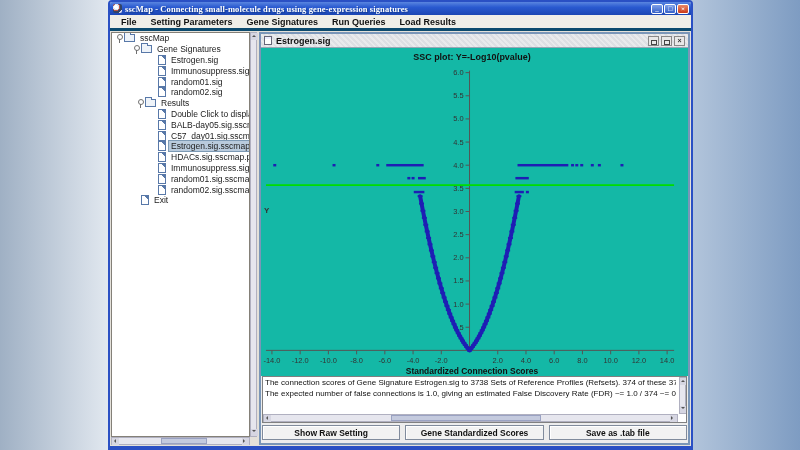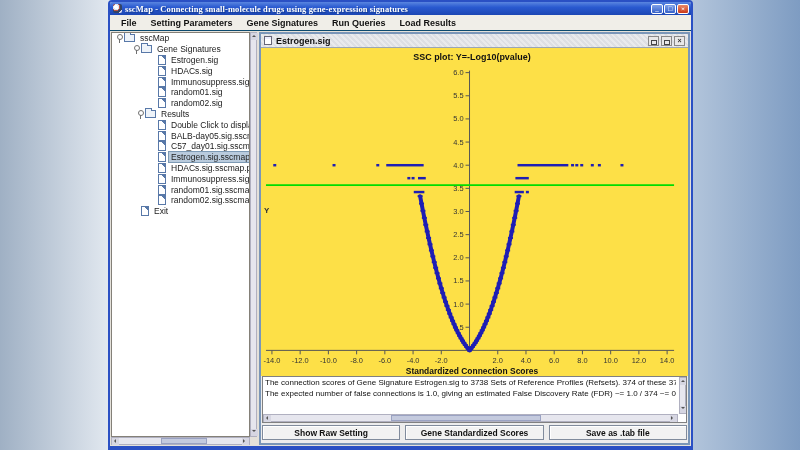--- a/index.html
+++ b/index.html
@@ -16,21 +16,21 @@
   .app-icon { width:9px; height:9px; margin:0 3px 0 1px; border-radius:2px;
     background:radial-gradient(circle at 35% 35%, #fff 0 2px, #e0e6f0 2px 3px, #b54 3px 4px, #346 4px 6px, #dde 6px); flex:0 0 auto; }
   .title-text { color:#fff; font-size:8.5px; font-weight:bold; letter-spacing:.1px;
     white-space:nowrap; overflow:hidden; flex:1; text-shadow:1px 1px 1px #123a90; }
   .win-btn { width:12px; height:10px; margin-left:1px; border:1px solid #fff; border-radius:2px;
     font-size:7px; line-height:8px; text-align:center; color:#fff; font-weight:bold; flex:0 0 auto;
     background:linear-gradient(180deg,#7fa0e8,#3560c8); }
   .win-btn.close { background:linear-gradient(180deg,#e88868,#cc3818); }
 
   
-  .menubar { height:16px; background:#f0eee8; border-bottom:1px solid #0c4a6e;
+  .menubar { height:16px; background:#f0eee8; border-bottom:3px solid #0c4a6e;
     display:flex; align-items:center; padding-left:4px; flex:0 0 auto; }
   .menu-item { font-size:9px; font-weight:bold; color:#111; padding:2px 7px; white-space:nowrap; }
 
   
   .main { flex:1; display:flex; padding:1px; background:#e4e1da; min-height:0; }
 
   
   .left-wrap { width:146px; display:flex; flex-direction:column; flex:0 0 auto; }
   .left-top { flex:1; display:flex; min-height:0; }
   .tree-panel { flex:1; background:#fff; border:1px solid #848078; overflow:hidden; position:relative; }
@@ -71,21 +71,21 @@
     background:repeating-linear-gradient(45deg,#e9eaec 0 2px,#dddfe3 2px 4px);
     border-bottom:1px solid #9aa6b4; }
   .doc-icon { width:8px; height:9px; border:1px solid #667; background:#fff; margin-right:4px; flex:0 0 auto;
     box-shadow:inset 0 2px 0 #eef; }
   .if-title { font-size:9px; font-weight:bold; color:#111; flex:1; white-space:nowrap; overflow:hidden; }
   .if-btn { width:11px; height:10px; border:1px solid #888; background:#e8e8e8; margin-left:2px;
     position:relative; flex:0 0 auto; font-size:7px; line-height:8px; text-align:center; color:#333; font-weight:bold; }
   .if-btn.sq::before { content:""; position:absolute; left:2px; top:3px; width:4px; height:3px; border:1px solid #444; }
 
   
-  .plot { flex:1; position:relative; background:#fde047; min-height:0;text-align:center; }
+  .plot { flex:1; position:relative; background:#14b8a6; min-height:0;text-align:center; }
   .plot svg { position:absolute; left:0; top:0; width:100%; height:100%; }
 
   
   .textpane { height:47px; flex:0 0 auto; background:#fff; border:1px solid #808080; margin:0 1px;
     position:relative; overflow:hidden; }
   .textpane .lines { position:absolute; left:2px; top:1px; right:10px; bottom:9px; overflow:hidden; }
   .info-line { font-size:8px; line-height:10.5px; white-space:nowrap; color:#111; }
   .textpane .vscroll { position:absolute; right:0; top:0; bottom:8px; }
   .textpane .hscroll { position:absolute; left:0; right:8px; bottom:0; }
   .textpane .hscroll .scroll-thumb { width:150px; margin-left:120px; }
@@ -128,25 +128,20 @@
             </div>
             <div class="tree-row" style="padding-left: 20px;">
               <span class="tree-handle"></span>
               <span class="icon-folder"></span>
               <span class="tree-label">Gene Signatures</span>
             </div>
             <div class="tree-row" style="padding-left: 37px;">
               <span class="tree-spacer"></span>
               <span class="icon-file"></span>
               <span class="tree-label">Estrogen.sig</span>
-            </div>
-            <div class="tree-row" style="padding-left: 37px;">
-              <span class="tree-spacer"></span>
-              <span class="icon-file"></span>
-              <span class="tree-label">HDACs.sig</span>
             </div>
             <div class="tree-row" style="padding-left: 37px;">
               <span class="tree-spacer"></span>
               <span class="icon-file"></span>
               <span class="tree-label">Immunosuppress.sig</span>
             </div>
             <div class="tree-row" style="padding-left: 37px;">
               <span class="tree-spacer"></span>
               <span class="icon-file"></span>
               <span class="tree-label">random01.sig</span>

